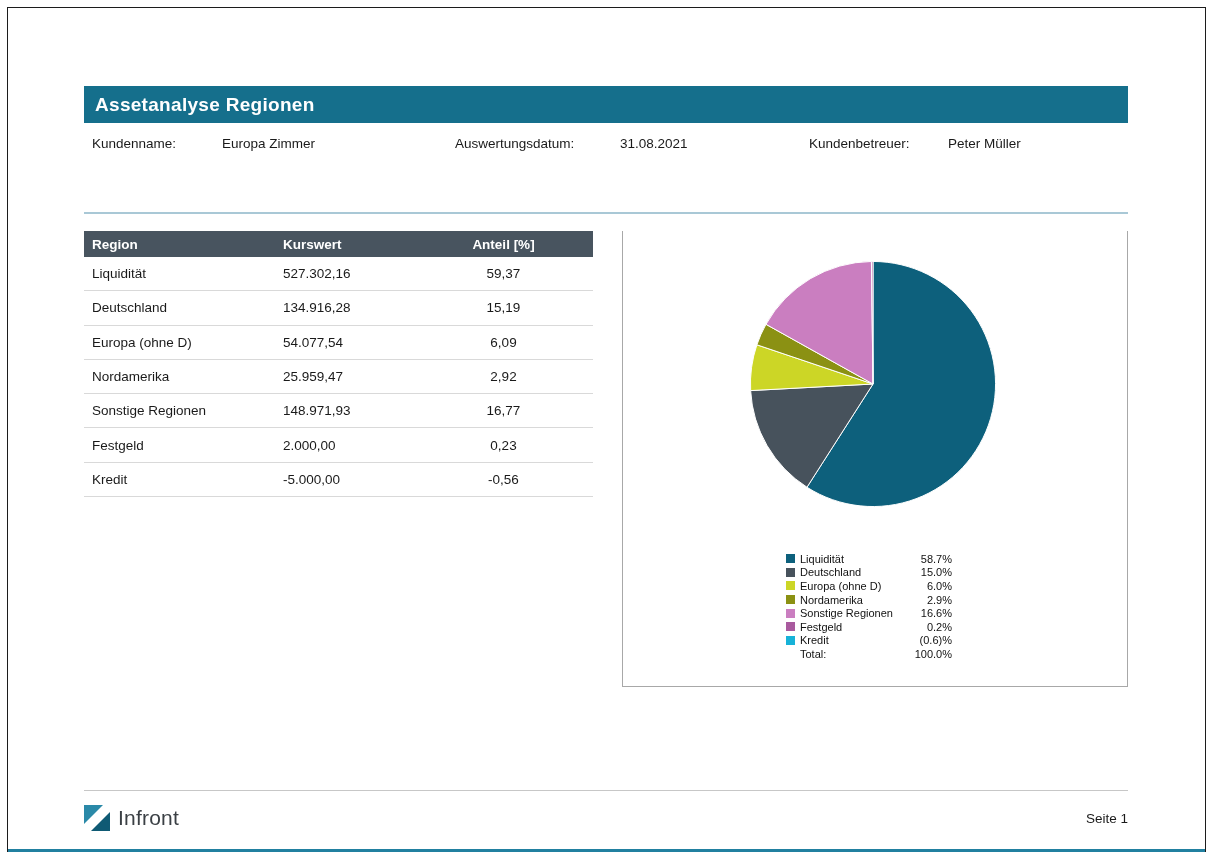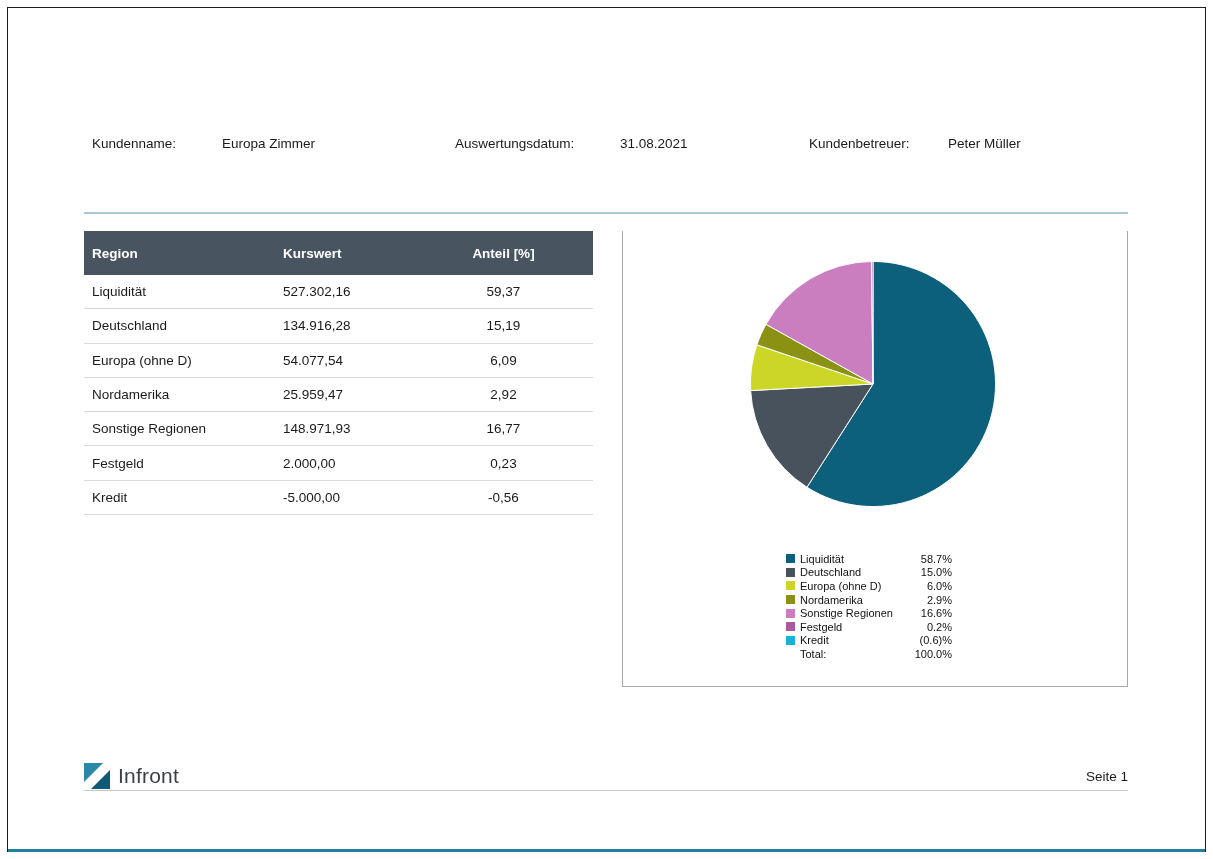--- a/index.html
+++ b/index.html
@@ -25,21 +25,21 @@
   .w-l1 { width:130px; } .w-v1 { width:233px; }
   .w-l2 { width:165px; } .w-v2 { width:189px; }
   .w-l3 { width:139px; } .w-v3 { flex:1; }
 
   .top-divider { position:absolute; left:84px; top:212px; width:1044px; height:2px; background:#a9c8d6; }
 
   
   .region-table { position:absolute; left:84px; top:231px; width:509px; font-size:13.5px; }
   .t-head, .t-total {
     display:grid; grid-template-columns:199px 155px 155px; align-items:center;
-    background:#48545f; color:#ffffff; font-weight:bold; height:44px;
+    background:#48545f; color:#ffffff; font-weight:bold; height:26px;
   }
   .t-row {
     display:grid; grid-template-columns:199px 155px 155px; align-items:center;
     height:34.3px; border-bottom:1px solid #d9d9d9; background:#ffffff;
   }
   .c-region { padding-left:8px; text-align:left; }
   .c-kurs   { text-align:left; }
   .c-anteil { text-align:center; padding-right:24px; }
 
   
@@ -57,34 +57,37 @@
   .legend { position:absolute; left:163px; top:321px; width:166px; font-size:11px; color:#111; }
   .legend-row { display:flex; align-items:center; height:13.6px; }
   .swatch { width:9px; height:9px; margin-right:5px; flex:none; }
   .swatch.hidden { visibility:hidden; }
   .l-label { flex:1; white-space:nowrap; }
   .l-pct { min-width:46px; text-align:right; white-space:nowrap; }
 
   
   .footer-divider { position:absolute; left:84px; top:790px; width:1044px; height:1px; background:#c7c7c7; }
   .footer-row {
-    position:absolute; left:84px; top:760px; width:1044px; height:32px;
+    position:absolute; left:84px; top:802px; width:1044px; height:32px;
     display:flex; justify-content:space-between; align-items:center;
   }
   .brand { display:flex; align-items:center; gap:8px; }
   .brand-name { font-size:21px; color:#3b4045; letter-spacing:0.2px; }
   .page-number { font-size:13.5px; color:#1a1a1a; }
   .bottom-strip { position:absolute; left:8px; right:8px; bottom:7px; height:3px; background:#2180a0; }
 </style>
 </head>
 <body>
 
 <div class="page">
   <div class="page-border"></div>
 
+  <header class="title-bar">
+    <h1>Assetanalyse Regionen</h1>
+  </header>
 
   <section class="info">
     <div class="info-row">
       <span class="lbl w-l1">Kundenname:</span>
       <span class="val w-v1">Europa Zimmer</span>
       <span class="lbl w-l2">Auswertungsdatum:</span>
       <span class="val w-v2">31.08.2021</span>
       <span class="lbl w-l3">Kundenbetreuer:</span>
       <span class="val w-v3">Peter Müller</span>
     </div>

